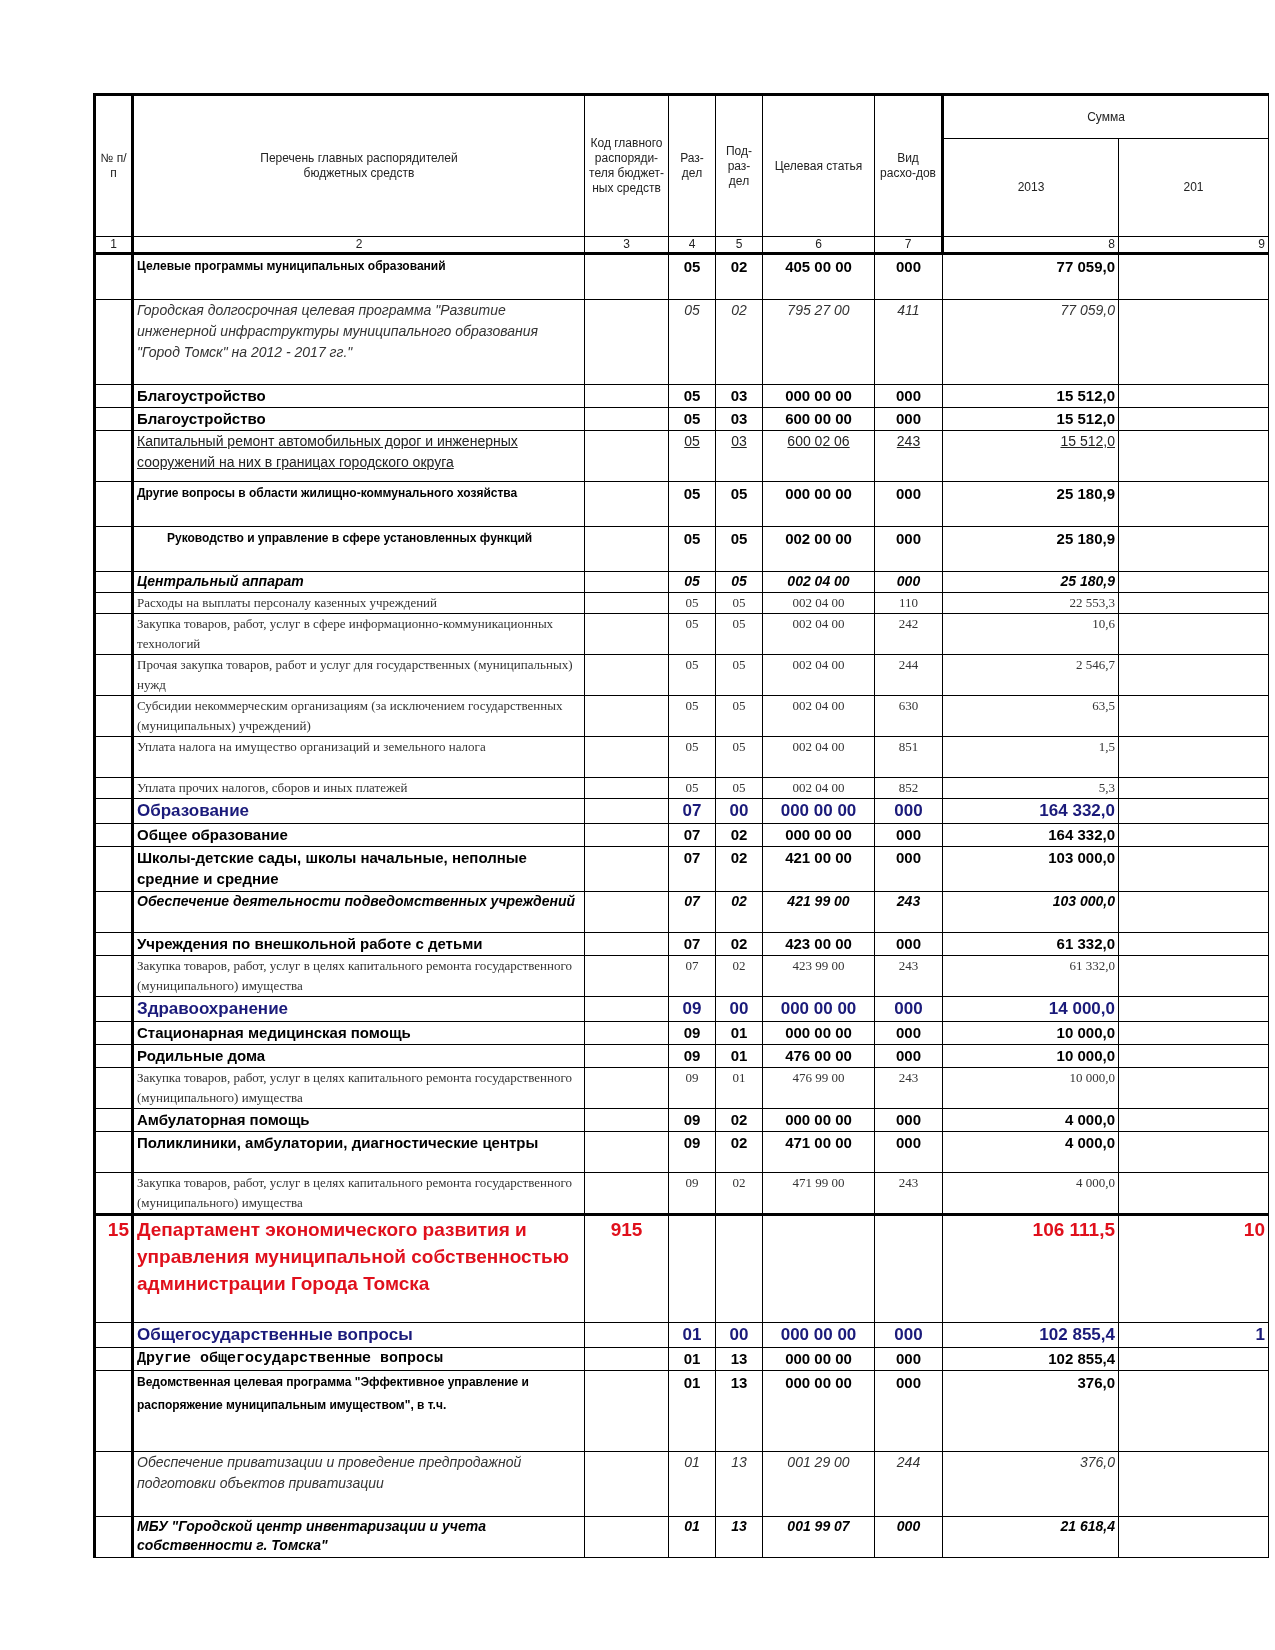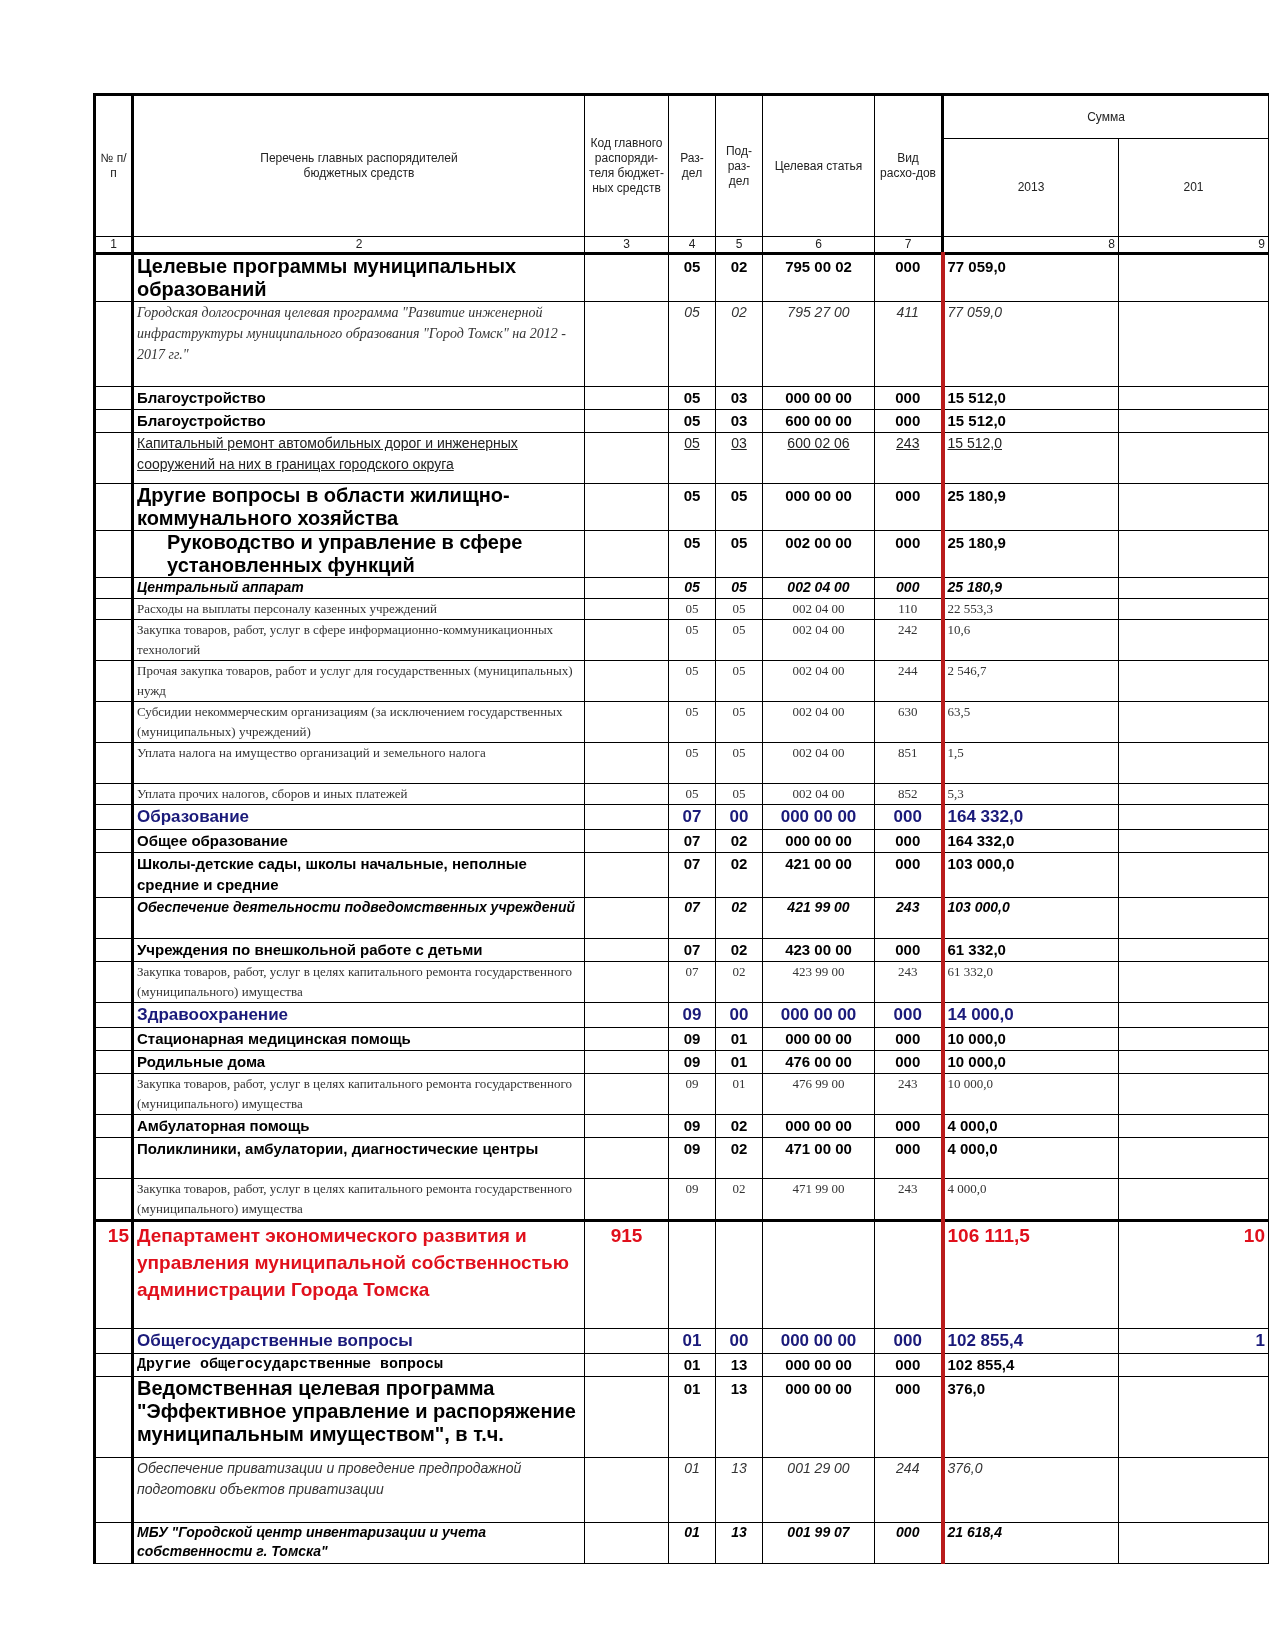--- a/index.html
+++ b/index.html
@@ -3,27 +3,27 @@
 <meta charset="utf-8">
 <style>
   html, body { margin: 0; padding: 0; background: #ffffff; }
   body { width: 1275px; height: 1650px; position: relative; overflow: hidden; font-family: "Liberation Sans", sans-serif; color: #000; }
   #sheet { position: absolute; left: 93px; top: 93px; width: 1250px; }
   table { border-collapse: collapse; table-layout: fixed; }
   td { border: 1px solid #000; padding: 0 3px; vertical-align: top; overflow: hidden; }
   .hdr td { font-size: 12px; text-align: center; vertical-align: middle; color: #222; line-height: 15px; }
   .num td { font-size: 12px; text-align: center; height: 15px; line-height: 15px; border-bottom: 3px solid #000; color:#222;}
   td.c1 { border-left: 3px solid #000; }
-  td.c8 { border-left: 4px solid #b91c1c; text-align: left; }
+  td.c8 { border-left: 1px solid #b91c1c; text-align: right; }
   td.c9 { text-align: right; }
   td.code { text-align: center; }
   td.c2 { text-align: left; }
   tr.topthick td { border-top: 3px solid #000; }
   
-  .bold td { font-weight: bold; font-size: 20px; line-height: 23px; }
+  .bold td { font-weight: bold; font-size: 12px; line-height: 23px; }
   .bold td.code, .bold td.c8 { font-size: 15px; }
   .boldsm td { font-weight: bold; font-size: 15px; line-height: 21px; }
   .ital td { font-style: italic; font-size: 14px; line-height: 21px; color: #333; }
   .bolditalic td { font-weight: bold; font-style: italic; font-size: 14px; line-height: 19px; }
   .plain td { font-size: 14px; line-height: 21px; color: #222; text-decoration: underline; }
   .serif td { font-family: "Liberation Serif", serif; font-size: 13px; line-height: 20px; color: #333; }
   .blue td { color: #1a1a7a; font-weight: bold; font-size: 17px; line-height: 23px; }
   .red td { color: #e0101c; font-weight: bold; font-size: 19px; line-height: 27px; }
   td.c1 { text-align: center; }
   .red td.c1 { text-align: right; padding-right: 2px;}
@@ -73,28 +73,28 @@
           <td style="text-align: right;">9</td>
         </tr>
   </thead>
   <tbody id="rows">
         <tr class="bold">
           <td class="c1" style="height: 44px;"></td>
           <td class="c2" style="border-left: 3px solid rgb(0, 0, 0);">Целевые программы муниципальных образований</td>
           <td class="code"></td>
           <td class="code">05</td>
           <td class="code">02</td>
-          <td class="code">795 00 02</td>
+          <td class="code">405 00 00</td>
           <td class="code">000</td>
           <td class="c8">77 059,0</td>
           <td class="c9"></td>
         </tr>
         <tr class="ital">
           <td class="c1" style="height: 84px;"></td>
-          <td class="c2" style="border-left: 3px solid rgb(0, 0, 0); font-family: Liberation Serif, serif;">Городская долгосрочная целевая программа "Развитие инженерной инфраструктуры муниципального образования "Город Томск" на 2012 - 2017 гг."</td>
+          <td class="c2" style="border-left: 3px solid rgb(0, 0, 0);">Городская долгосрочная целевая программа "Развитие инженерной инфраструктуры муниципального образования "Город Томск" на 2012 - 2017 гг."</td>
           <td class="code"></td>
           <td class="code">05</td>
           <td class="code">02</td>
           <td class="code">795 27 00</td>
           <td class="code">411</td>
           <td class="c8">77 059,0</td>
           <td class="c9"></td>
         </tr>
         <tr class="boldsm">
           <td class="c1" style="height: 22px;"></td>

